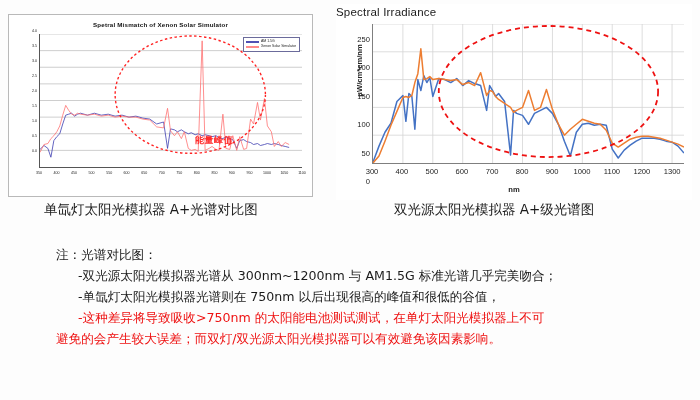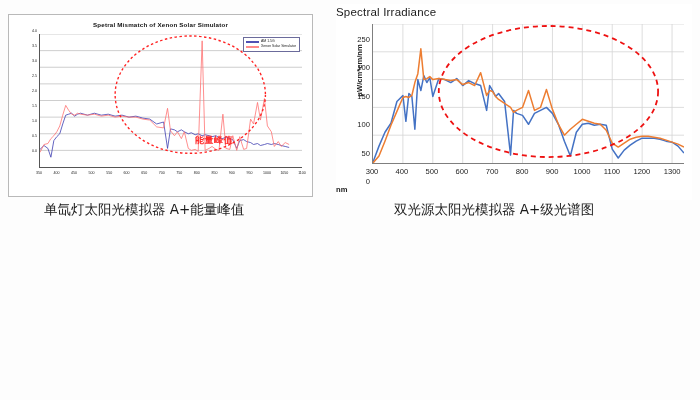--- a/index.html
+++ b/index.html
@@ -79,21 +79,21 @@
     font-size:7.6px;font-weight:bold;color:#222;
     transform:rotate(-90deg);transform-origin:center;
     white-space:nowrap;
   }
   .rc-xlabels{position:absolute;left:36px;right:8px;bottom:22px;height:10px;}
   .rc-xlabels span{
     position:absolute;font-size:7.6px;color:#222;
     transform:translateX(-50%);line-height:1;white-space:nowrap;
   }
   .rc-xtitle{
-    position:absolute;left:0;bottom:6px;width:100%;text-align:left;
+    position:absolute;left:0;bottom:6px;width:100%;text-align:center;
     font-size:7.6px;font-weight:bold;color:#222;
   }
 
   
   .caption{
     position:absolute;font-size:13.5px;color:#1a1a1a;
     font-family:"DejaVu Sans","Liberation Sans",sans-serif;
     white-space:nowrap;
   }
   .cap-left{left:44px;top:201px;}
@@ -235,17 +235,24 @@
       <span style="left:57.7%">900</span>
       <span style="left:67.3%">1000</span>
       <span style="left:76.9%">1100</span>
       <span style="left:86.5%">1200</span>
       <span style="left:96.2%">1300</span>
     </div>
 
     <div class="rc-xtitle">nm</div>
   </div>
 
-  <div class="caption cap-left">单氙灯太阳光模拟器 A+能量峰值</div>
+  <div class="caption cap-left">单氙灯太阳光模拟器 A+光谱对比图</div>
   <div class="caption cap-right">双光源太阳光模拟器 A+级光谱图</div>
 
+  <div class="note">
+    <div class="note-line">注：光谱对比图：</div>
+    <div class="note-line indent">-双光源太阳光模拟器光谱从 300nm~1200nm 与 AM1.5G 标准光谱几乎完美吻合；</div>
+    <div class="note-line indent">-单氙灯太阳光模拟器光谱则在 750nm 以后出现很高的峰值和很低的谷值，</div>
+    <div class="note-line indent red">-这种差异将导致吸收&gt;750nm 的太阳能电池测试测试，在单灯太阳光模拟器上不可</div>
+    <div class="note-line red2">避免的会产生较大误差；而双灯/双光源太阳光模拟器可以有效避免该因素影响。</div>
+  </div>
 
 </div>
 
 </body></html>

